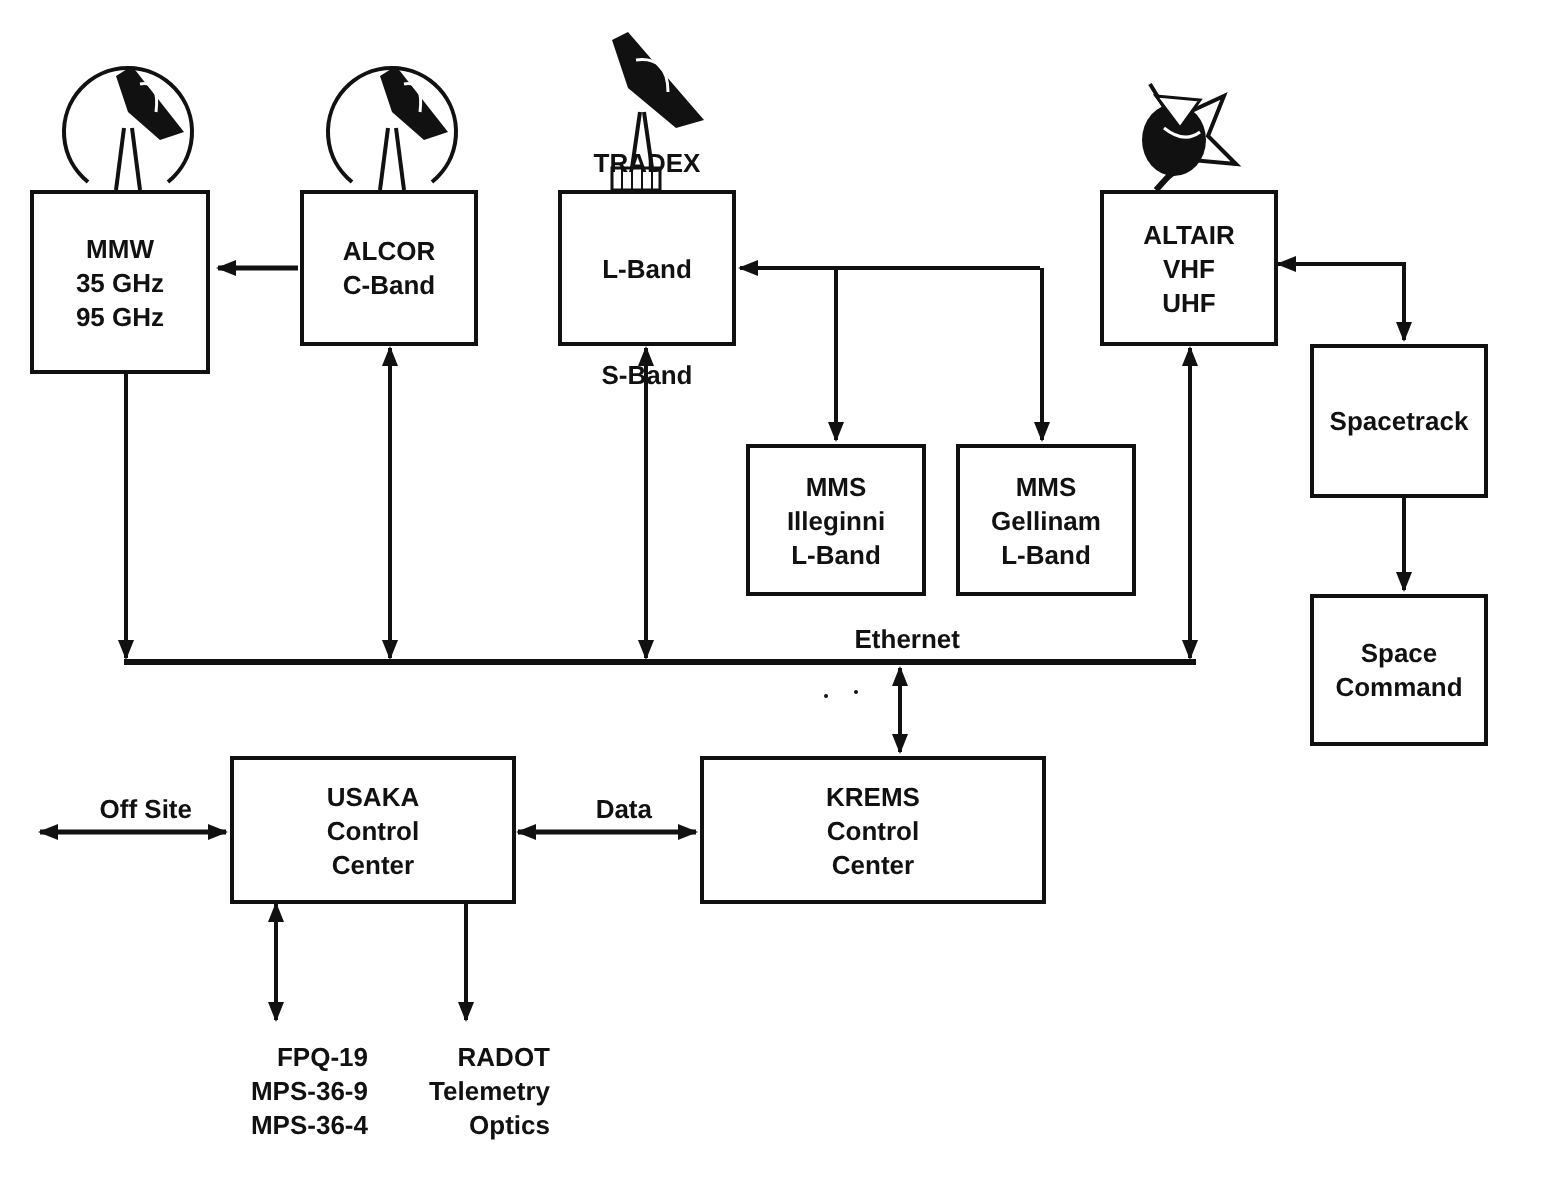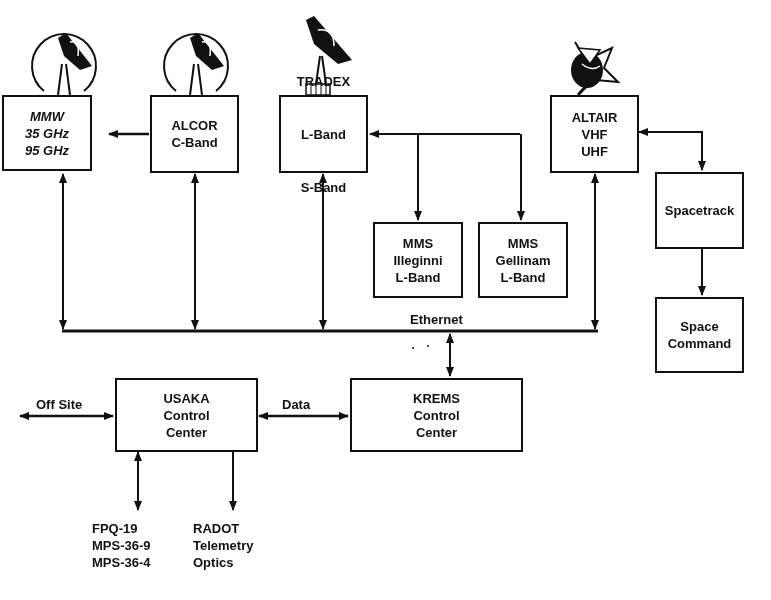--- a/index.html
+++ b/index.html
@@ -2,21 +2,21 @@
 <html><head>
 <meta charset="utf-8">
 <style>
   html, body { margin: 0; padding: 0; background: #ffffff; }
   body { width: 771px; height: 600px; position: relative; overflow: hidden;
          font-family: "Liberation Sans", "DejaVu Sans", sans-serif; color: #111; }
   #diagram { position: absolute; left: 0; top: 0; }
   .box { position: absolute; border: 2.5px solid #111; background: #fff; box-sizing: border-box;
          display: flex; flex-direction: column; align-items: center; justify-content: center;
          font-weight: bold; font-size: 13px; line-height: 17px; text-align: center; }
-  .lbl { position: absolute; font-weight: bold; font-size: 13px; line-height: 17px; text-align: left; }
+  .lbl { position: absolute; font-weight: bold; font-size: 13px; line-height: 17px; text-align: right; }
   .lbl span, .box span { display: block; }
 </style>
 </head>
 <body>
 
 <svg id="diagram" width="771" height="600" viewBox="0 0 771 600">
   <defs>
     <marker id="ah" viewBox="0 0 10 10" refX="9" refY="5" markerWidth="7" markerHeight="7" orient="auto-start-reverse" markerUnits="userSpaceOnUse">
       <path d="M0,0 L10,5 L0,10 z" fill="#111"></path>
     </marker>
@@ -81,21 +81,21 @@
 
   <line x1="259" y1="416" x2="348" y2="416" stroke="#111" stroke-width="2.5" marker-start="url(#ahb)" marker-end="url(#ahb)"></line>
 
   <line x1="20" y1="416" x2="113" y2="416" stroke="#111" stroke-width="2.5" marker-start="url(#ahb)" marker-end="url(#ahb)"></line>
 
   <line x1="138" y1="452" x2="138" y2="510" stroke="#111" stroke-width="2" marker-start="url(#ahb)" marker-end="url(#ahb)"></line>
 
   <line x1="233" y1="452" x2="233" y2="510" stroke="#111" stroke-width="2" marker-end="url(#ahb)"></line>
 </svg>
 
-<div class="box" style="left:2px;top:95px;width:90px;height:76px;font-style:italic;">
+<div class="box" style="left:15px;top:95px;width:90px;height:92px;">
   <span>MMW</span>
   <span>35 GHz</span>
   <span>95 GHz</span>
 </div>
 <div class="box" style="left:150px;top:95px;width:89px;height:78px;">
   <span>ALCOR</span>
   <span>C-Band</span>
 </div>
 <div class="box" style="left:279px;top:95px;width:89px;height:78px;gap:36px;">
   <span>TRADEX</span>

